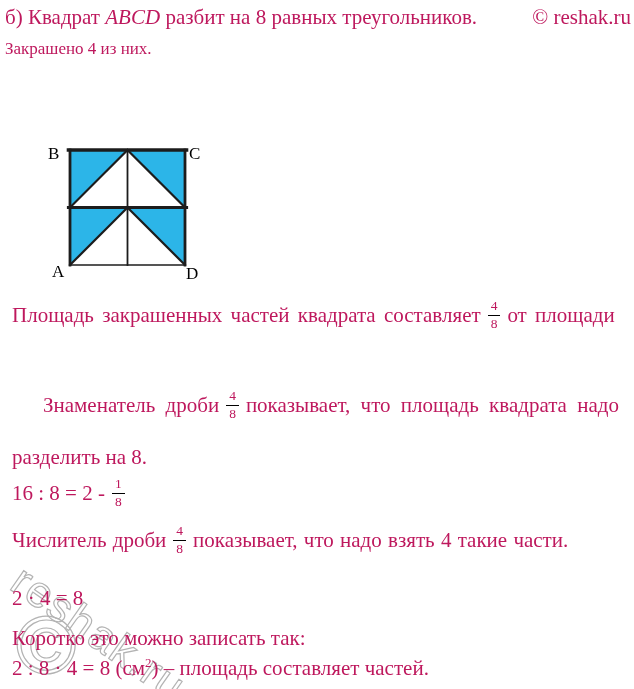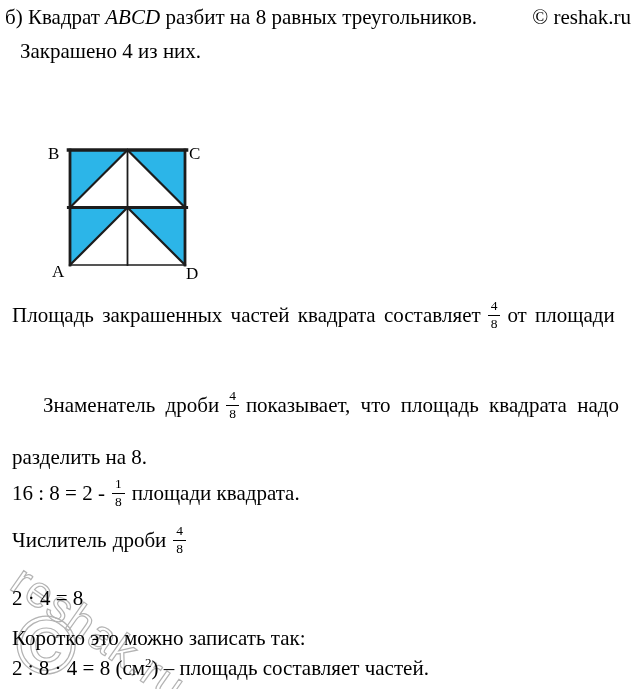--- a/index.html
+++ b/index.html
@@ -2,31 +2,31 @@
 <html><head>
 <meta charset="utf-8">
 <style>
   html, body { margin: 0; padding: 0; }
   .page {
     position: relative;
     width: 634px;
     height: 689px;
     background: #ffffff;
     font-family: "Liberation Serif", "DejaVu Serif", serif;
-    color: #000000;
+    color: #be185d;
     overflow: hidden;
   }
   .abs { position: absolute; }
   .header-line1 {
     left: 5px; top: 5px; right: 3px;
     display: flex; justify-content: space-between; align-items: baseline;
     font-size: 21px;
   }
   .italic { font-style: italic; }
-  .header-line2 { left: 20px; top: 39px; font-size: 21px; }
+  .header-line2 { left: 5px; top: 39px; font-size: 17px; }
   .figure-svg { left: 42px; top: 129px; }
   .para {
     left: 12px; width: 624px;
     font-size: 21px; line-height: 1.2;
     z-index: 2;
   }
   .ws1 { word-spacing: 1px; }
   .ws3 { word-spacing: 3px; }
   .ws5 { word-spacing: 5px; margin-left: 31px; }
   .frac {
@@ -96,25 +96,25 @@
   <div class="abs para ws3" style="top:299px">
     <span>Площадь закрашенных частей квадрата составляет</span><span class="frac"><span class="num">4</span><span class="den">8</span></span><span>от площади</span>
   </div>
 
   <div class="abs para ws5" style="top:389px">
     <span>Знаменатель дроби</span><span class="frac"><span class="num">4</span><span class="den">8</span></span><span>показывает, что площадь квадрата надо</span>
   </div>
   <div class="abs para" style="top:445px">разделить на 8.</div>
 
   <div class="abs para" style="top:477px">
-    <span>16 : 8 = 2 -</span><span class="frac"><span class="num">1</span><span class="den">8</span></span><span>площади квадрата.</span>
+    <span>16 : 8 = 2 -</span><span class="frac"><span class="num">1</span><span class="den">8</span></span>
   </div>
 
   <div class="abs para ws1" style="top:524px">
-    <span>Числитель дроби</span><span class="frac"><span class="num">4</span><span class="den">8</span></span>
+    <span>Числитель дроби</span><span class="frac"><span class="num">4</span><span class="den">8</span></span><span>показывает, что надо взять 4 такие части.</span>
   </div>
 
   <div class="abs para" style="top:586px">2 · 4 = 8</div>
 
   <div class="abs para" style="top:626px">Коротко это можно записать так:</div>
 
   <div class="abs para" style="top:655px">
     <span>2 : 8 · 4 = 8 (см</span><sup>2</sup><span>) – площадь составляет частей.</span>
   </div>
 

